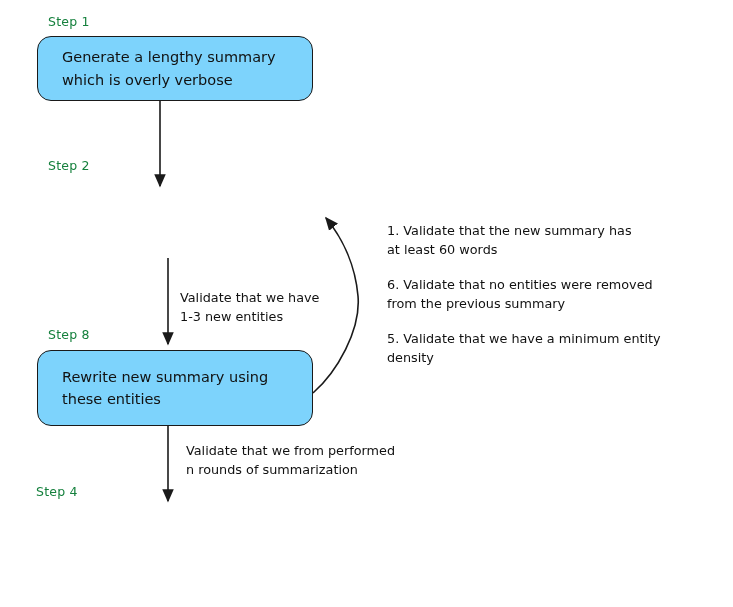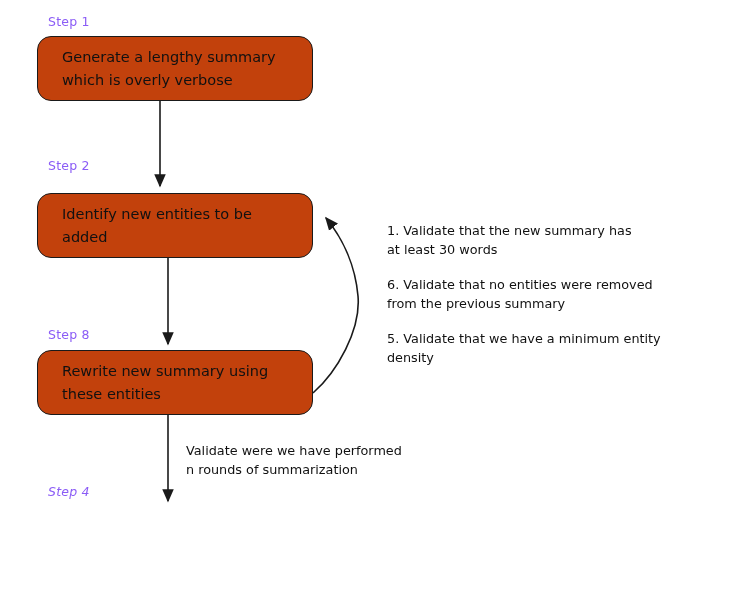--- a/index.html
+++ b/index.html
@@ -13,29 +13,29 @@
     height: 607px;
     background: #ffffff;
     overflow: hidden;
     font-family: "DejaVu Sans", sans-serif;
     color: #111111;
   }
   .step-label {
     position: absolute;
     font-size: 12.5px;
     letter-spacing: 0.2px;
-    color: #8b5cf6;
+    color: #15803d;
     white-space: nowrap;
   }
   .node {
     position: absolute;
     box-sizing: border-box;
     border: 1.6px solid #1a1a1a;
     border-radius: 14px;
-    background: #c2410c;
+    background: #7dd3fc;
     display: flex;
     align-items: center;
   }
   .node-text {
     padding: 0 16px 0 24px;
     font-size: 14.5px;
     line-height: 1.55;
     color: #111111;
     white-space: pre-line;
   }
@@ -83,36 +83,34 @@
     <path d="M313,393 C337,372 361,330 358,296 C355,262 340,235 326,218" fill="none" stroke="#1a1a1a" stroke-width="1.6" marker-end="url(#arrowhead)"></path>
   </svg>
 
   <div class="step-label" style="left:48px; top:14px;">Step 1</div>
   <div class="node" style="left:37px; top:36px; width:276px; height:65px;">
     <div class="node-text">Generate a lengthy summary
 which is overly verbose</div>
   </div>
 
   <div class="step-label" style="left:48px; top:158px;">Step 2</div>
-  <div class="node" style="left:37px; top:193px; width:276px; height:65px;">
-    <div class="node-text">Identify new entities to be
-added</div>
-  </div>
 
   <div class="step-label" style="left:48px; top:327px;">Step 8</div>
-  <div class="node" style="left:37px; top:350px; width:276px; height:65px;">
+  <div class="node" style="left:37px; top:350px; width:276px; height:76px;">
     <div class="node-text">Rewrite new summary using
 these entities</div>
   </div>
 
-  <div class="step-label" style="left:48px; top:484px;font-style:italic;">Step 4</div>
+  <div class="step-label" style="left:36px; top:484px;">Step 4</div>
 
-  <div class="edge-label" style="left:186px; top:441px;">Validate were we have performed
+  <div class="edge-label" style="left:180px; top:288px;">Validate that we have
+1-3 new entities</div>
+  <div class="edge-label" style="left:186px; top:441px;">Validate that we from performed
 n rounds of summarization</div>
 
   <div class="note" style="left:387px; top:221px;">1. Validate that the new summary has
-at least 30 words</div>
+at least 60 words</div>
   <div class="note" style="left:387px; top:275px;">6. Validate that no entities were removed
 from the previous summary</div>
   <div class="note" style="left:387px; top:329px;">5. Validate that we have a minimum entity
 density</div>
 
 </div>
 
 </body></html>

